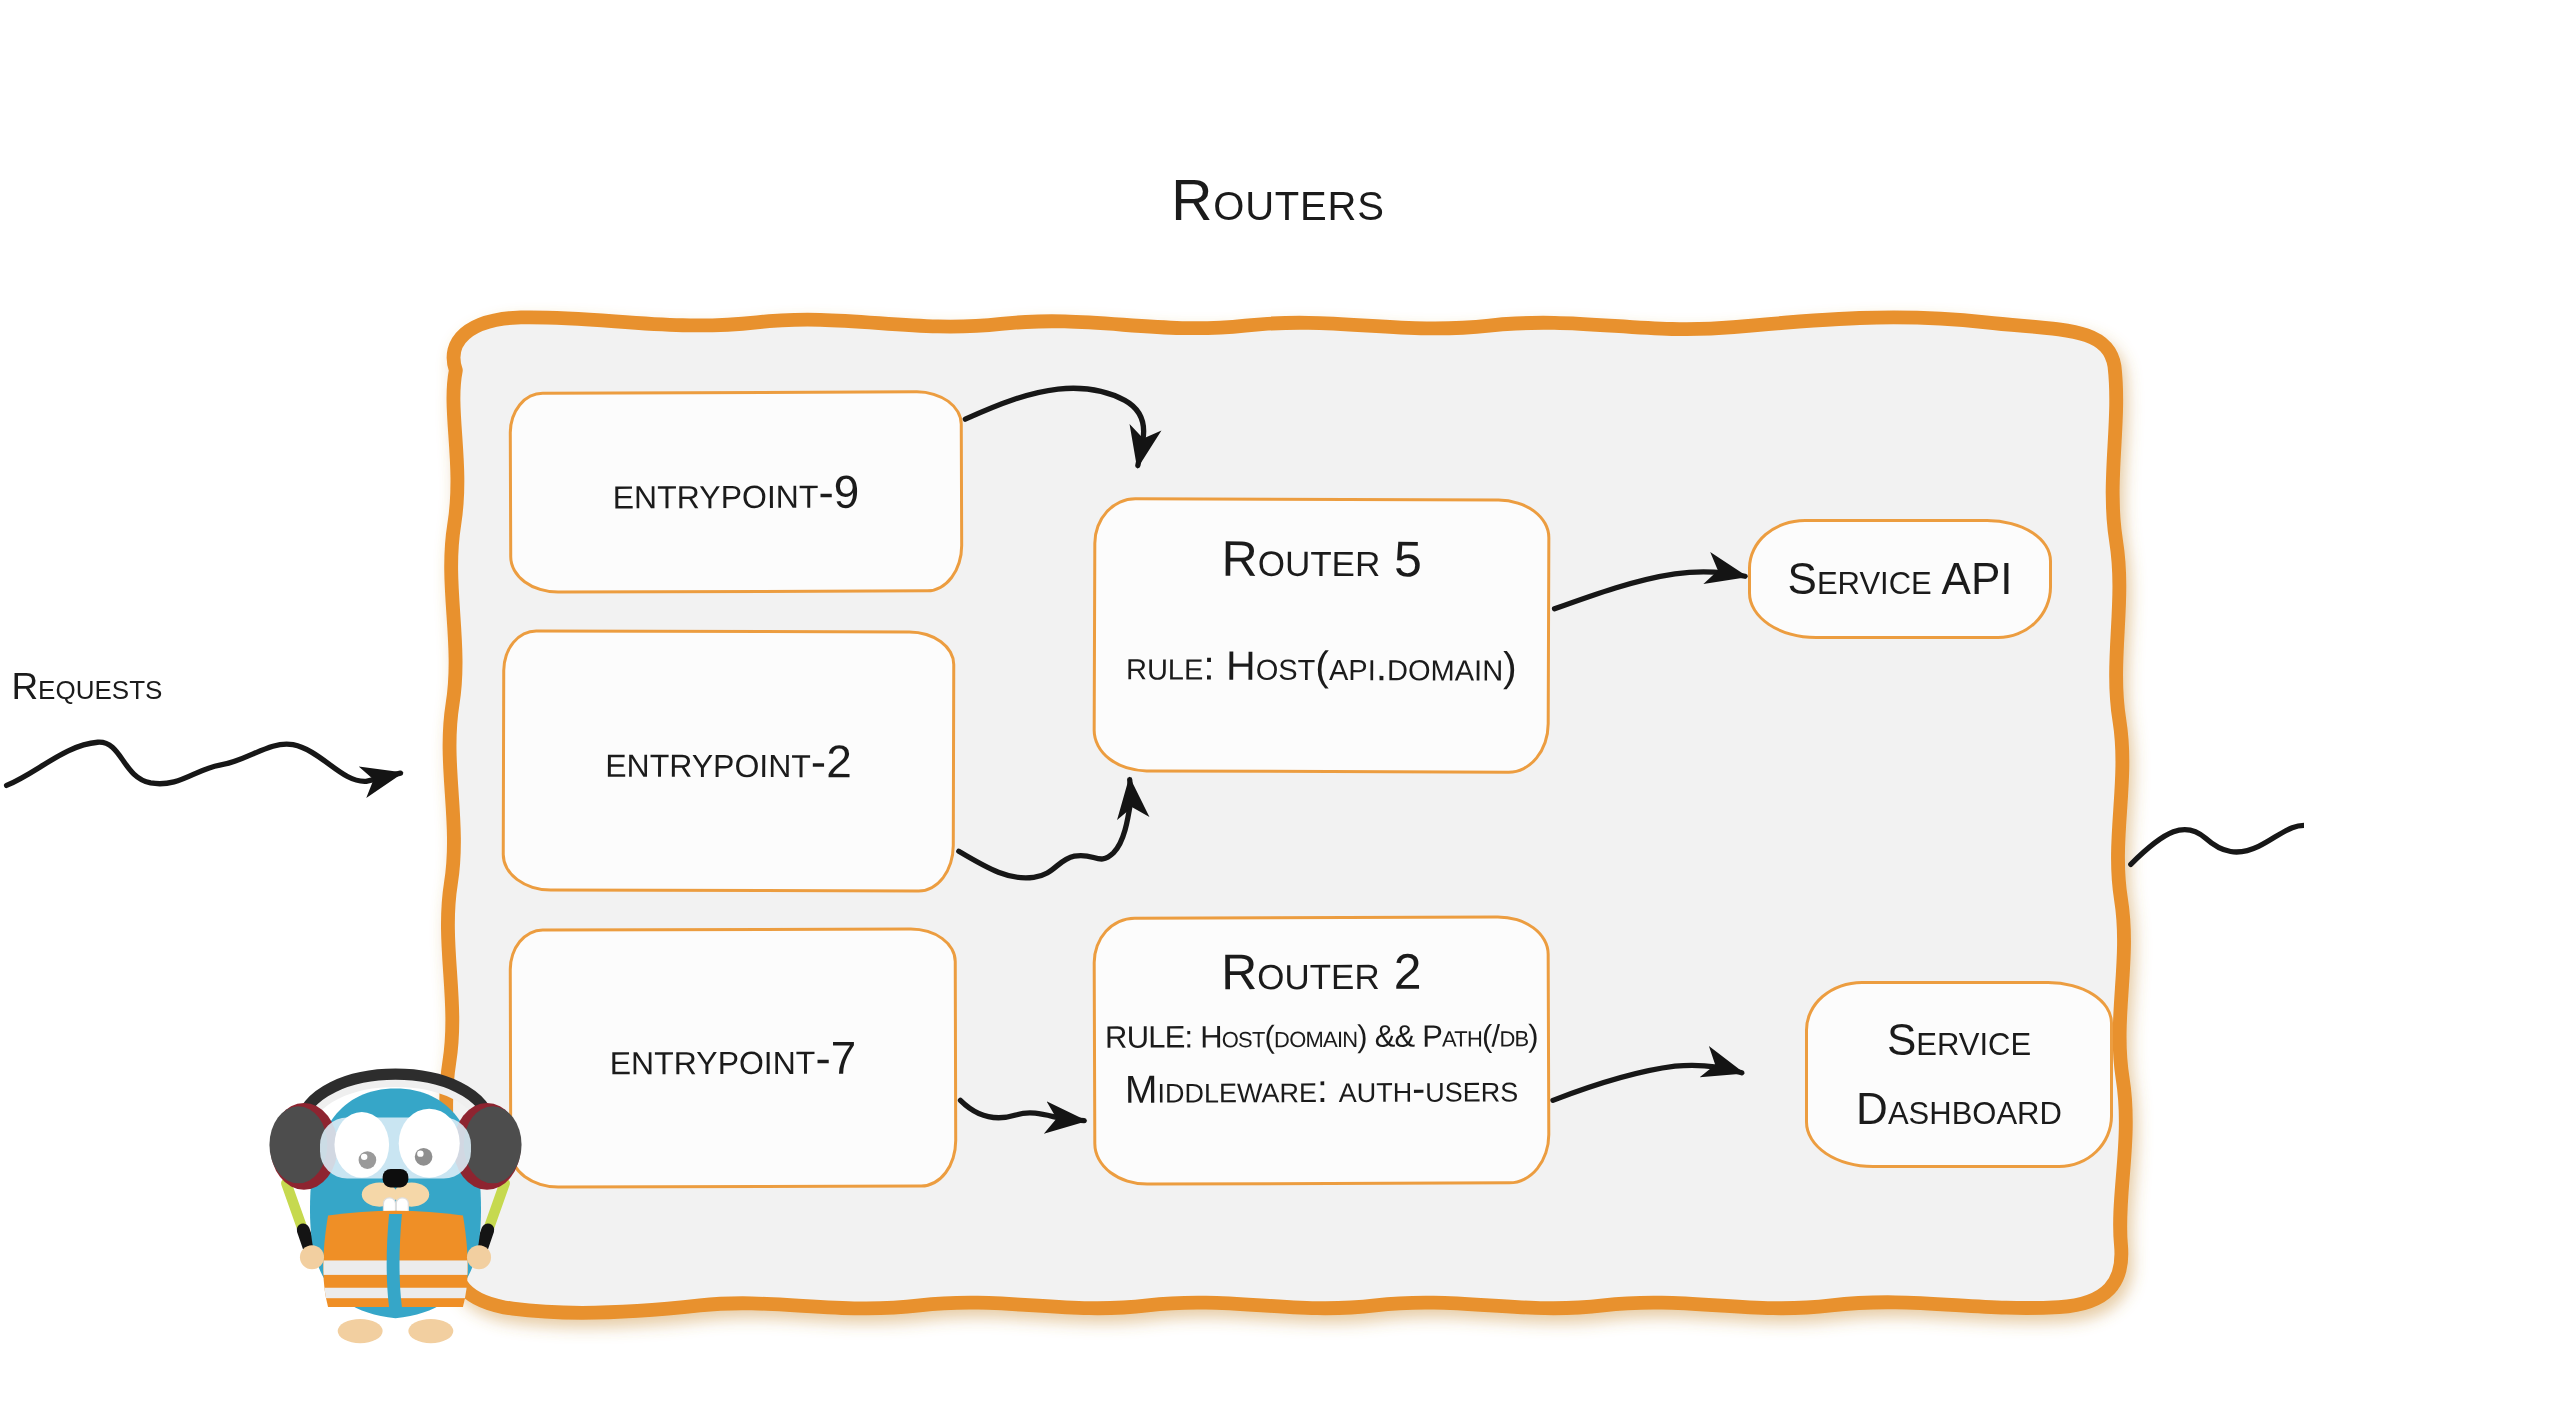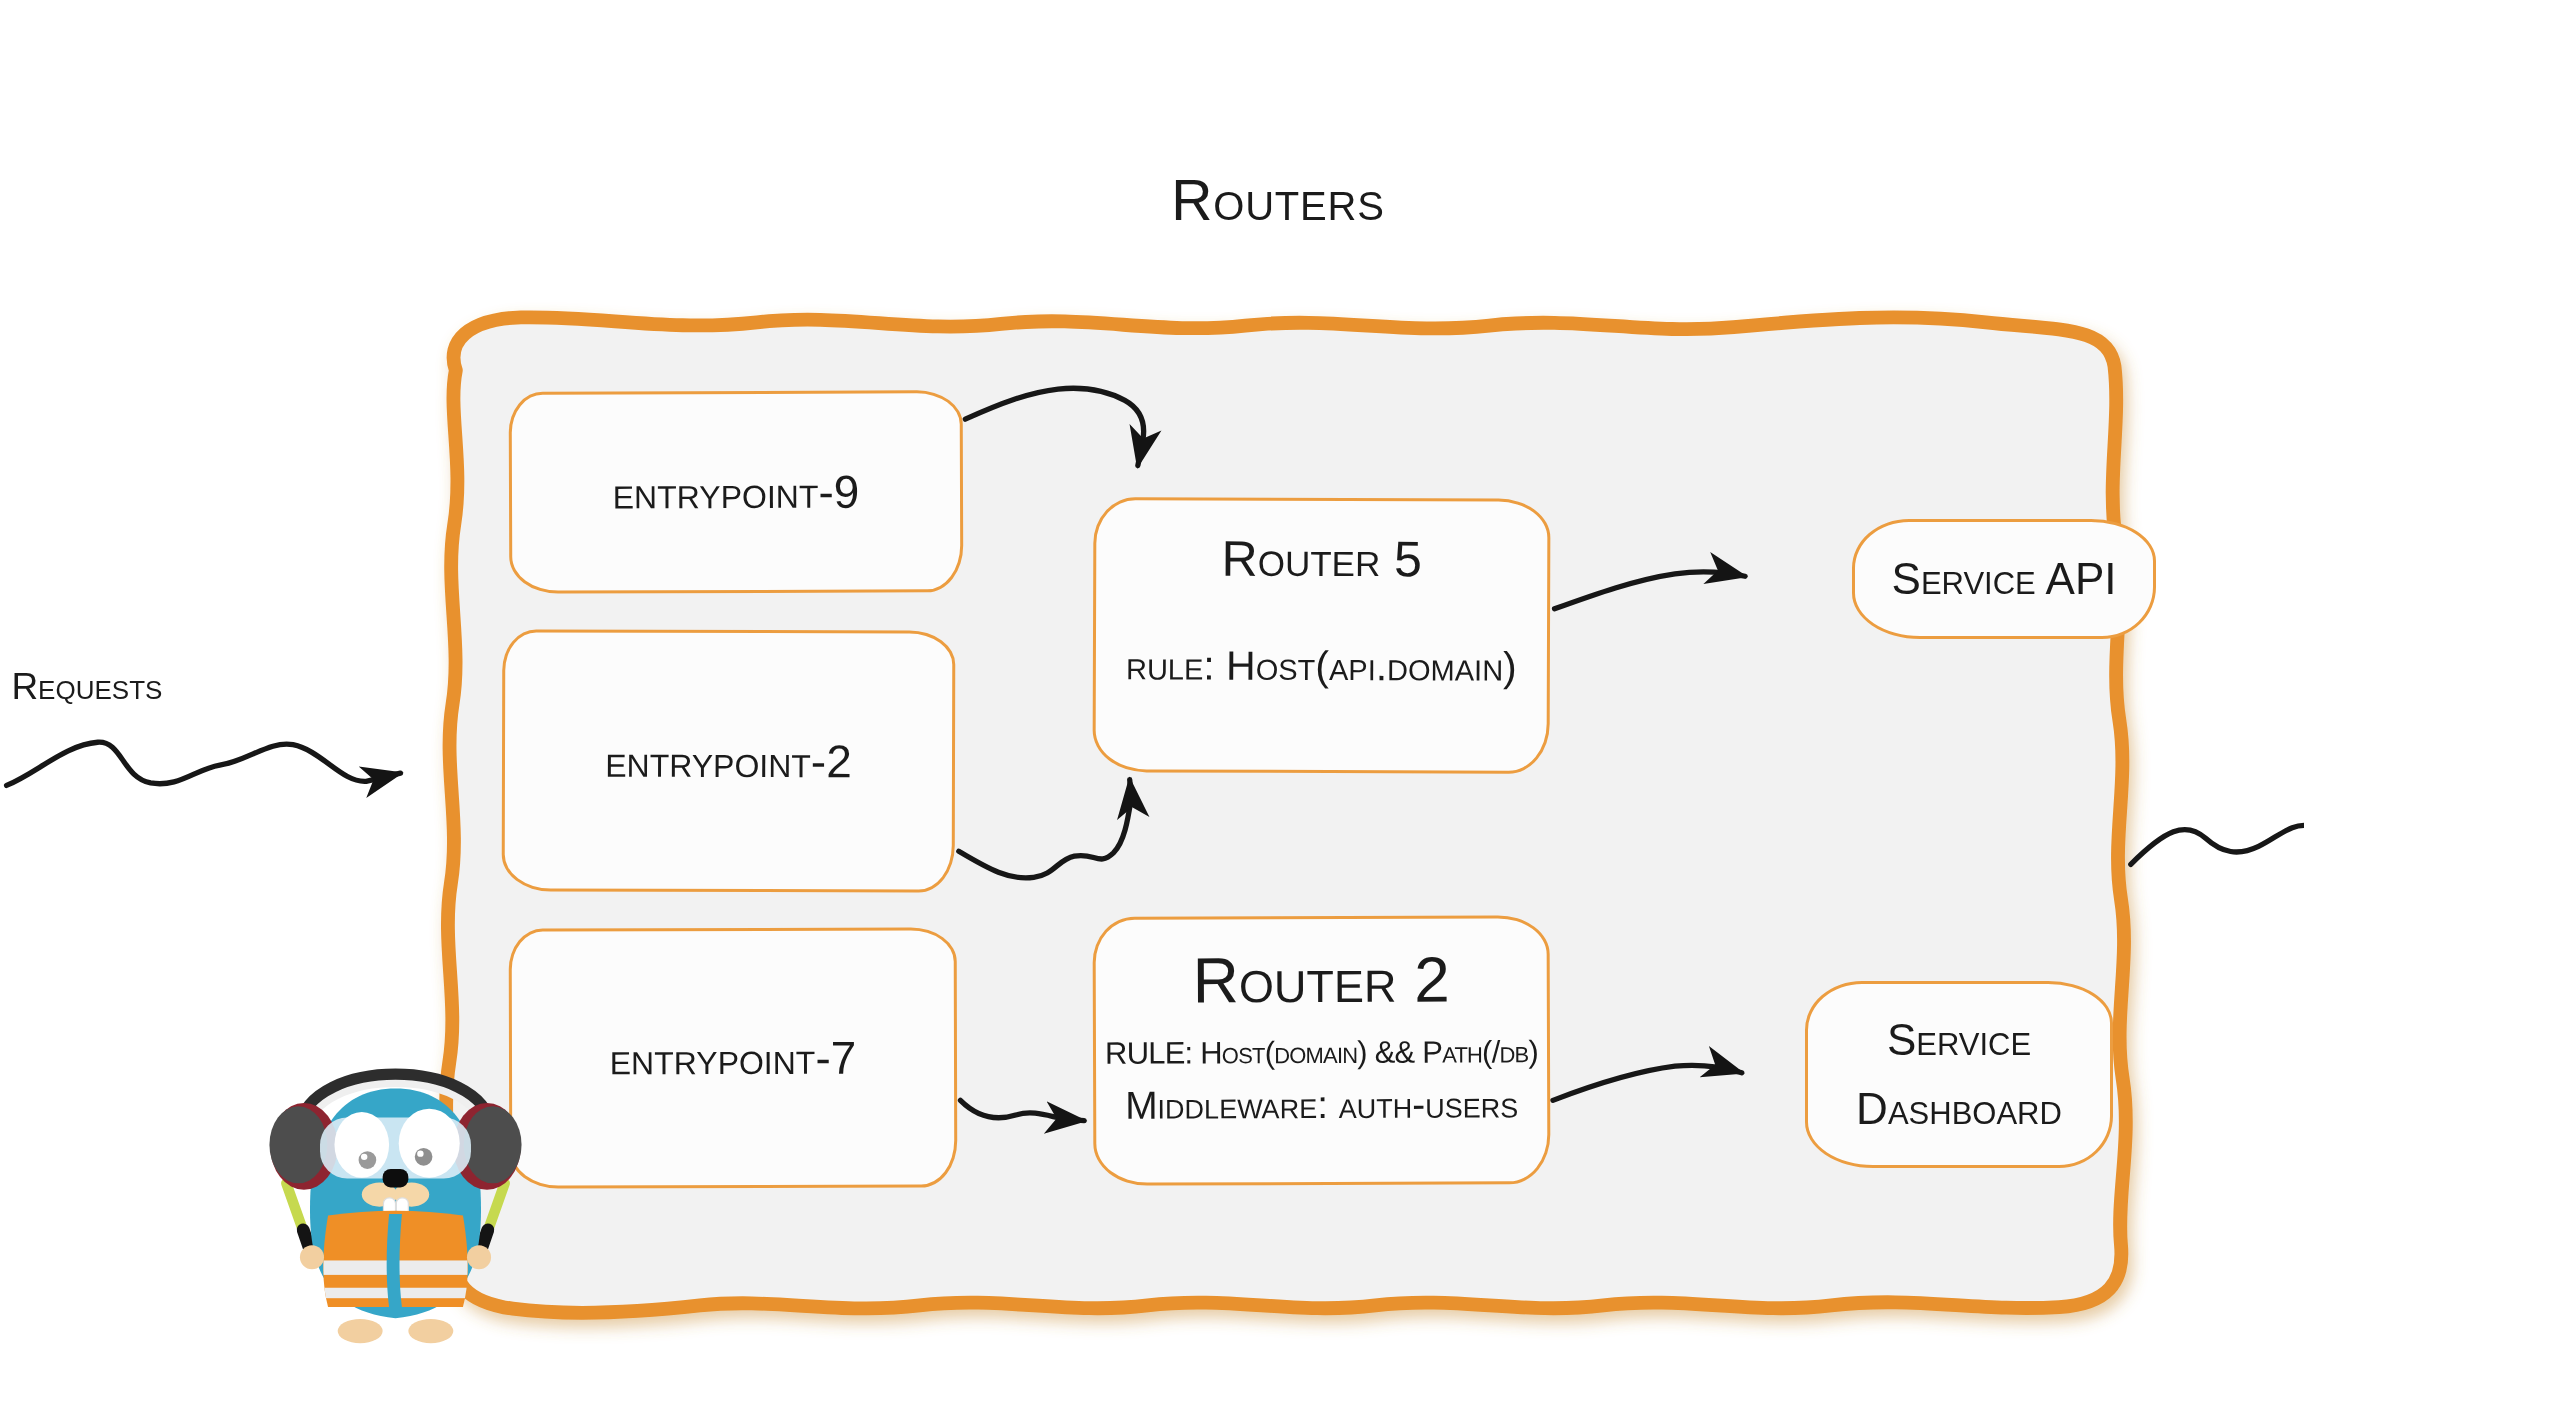--- a/index.html
+++ b/index.html
@@ -32,26 +32,26 @@
   .ep{border-radius:34px 46px 36px 49px / 41px 34px 47px 37px;}
   .ep .node-label{font-size:46px;}
   .ep1{left:509px;top:391px;width:454px;height:202px;transform:rotate(-.2deg);}
   .ep2{left:502px;top:630px;width:453px;height:262px;transform:rotate(.15deg);}
   .ep3{left:509px;top:928px;width:448px;height:260px;transform:rotate(-.15deg);}
   .router{border-radius:42px 52px 41px 54px / 46px 39px 50px 42px;}
   .r1{left:1093px;top:498px;width:457px;height:275px;justify-content:flex-start;padding-top:29px;transform:rotate(.2deg);}
   .r1 .router-name{font-size:50px;}
   .r1 .router-rule{font-size:41px;margin-top:55px;}
   .r2{left:1093px;top:916px;width:457px;height:269px;justify-content:flex-start;padding-top:24.4px;transform:rotate(-.2deg);}
-  .r2 .router-name{font-size:64px;}
+  .r2 .router-name{font-size:50px;}
   .r2 .router-rule{font-size:31px;letter-spacing:-0.8px;margin-top:18px;}
   .r2 .router-mw{font-size:39px;margin-top:11.4px;}
   .svc{border-radius:57px 65px 54px 68px / 49px 42px 52px 46px;}
   .svc .node-label{font-size:44px;text-align:center;line-height:1.55;}
-  .svc1{left:1852px;top:519px;width:304px;height:120px;}
+  .svc1{left:1748px;top:519px;width:304px;height:120px;}
   .svc2{left:1758px;top:981px;width:308px;height:187px;margin-left:47px;}
   .wordmark{
     position:absolute;left:266px;top:1307px;z-index:7;
     font-size:85px;font-weight:bold;letter-spacing:-2.4px;
     color:#3d3d3d;white-space:nowrap;
   }
   .wordmark .ae{color:#2ba4c4;}
   .gopher{position:absolute;left:259px;top:1022px;width:273px;height:342px;z-index:6;}
 </style>
 </head>

